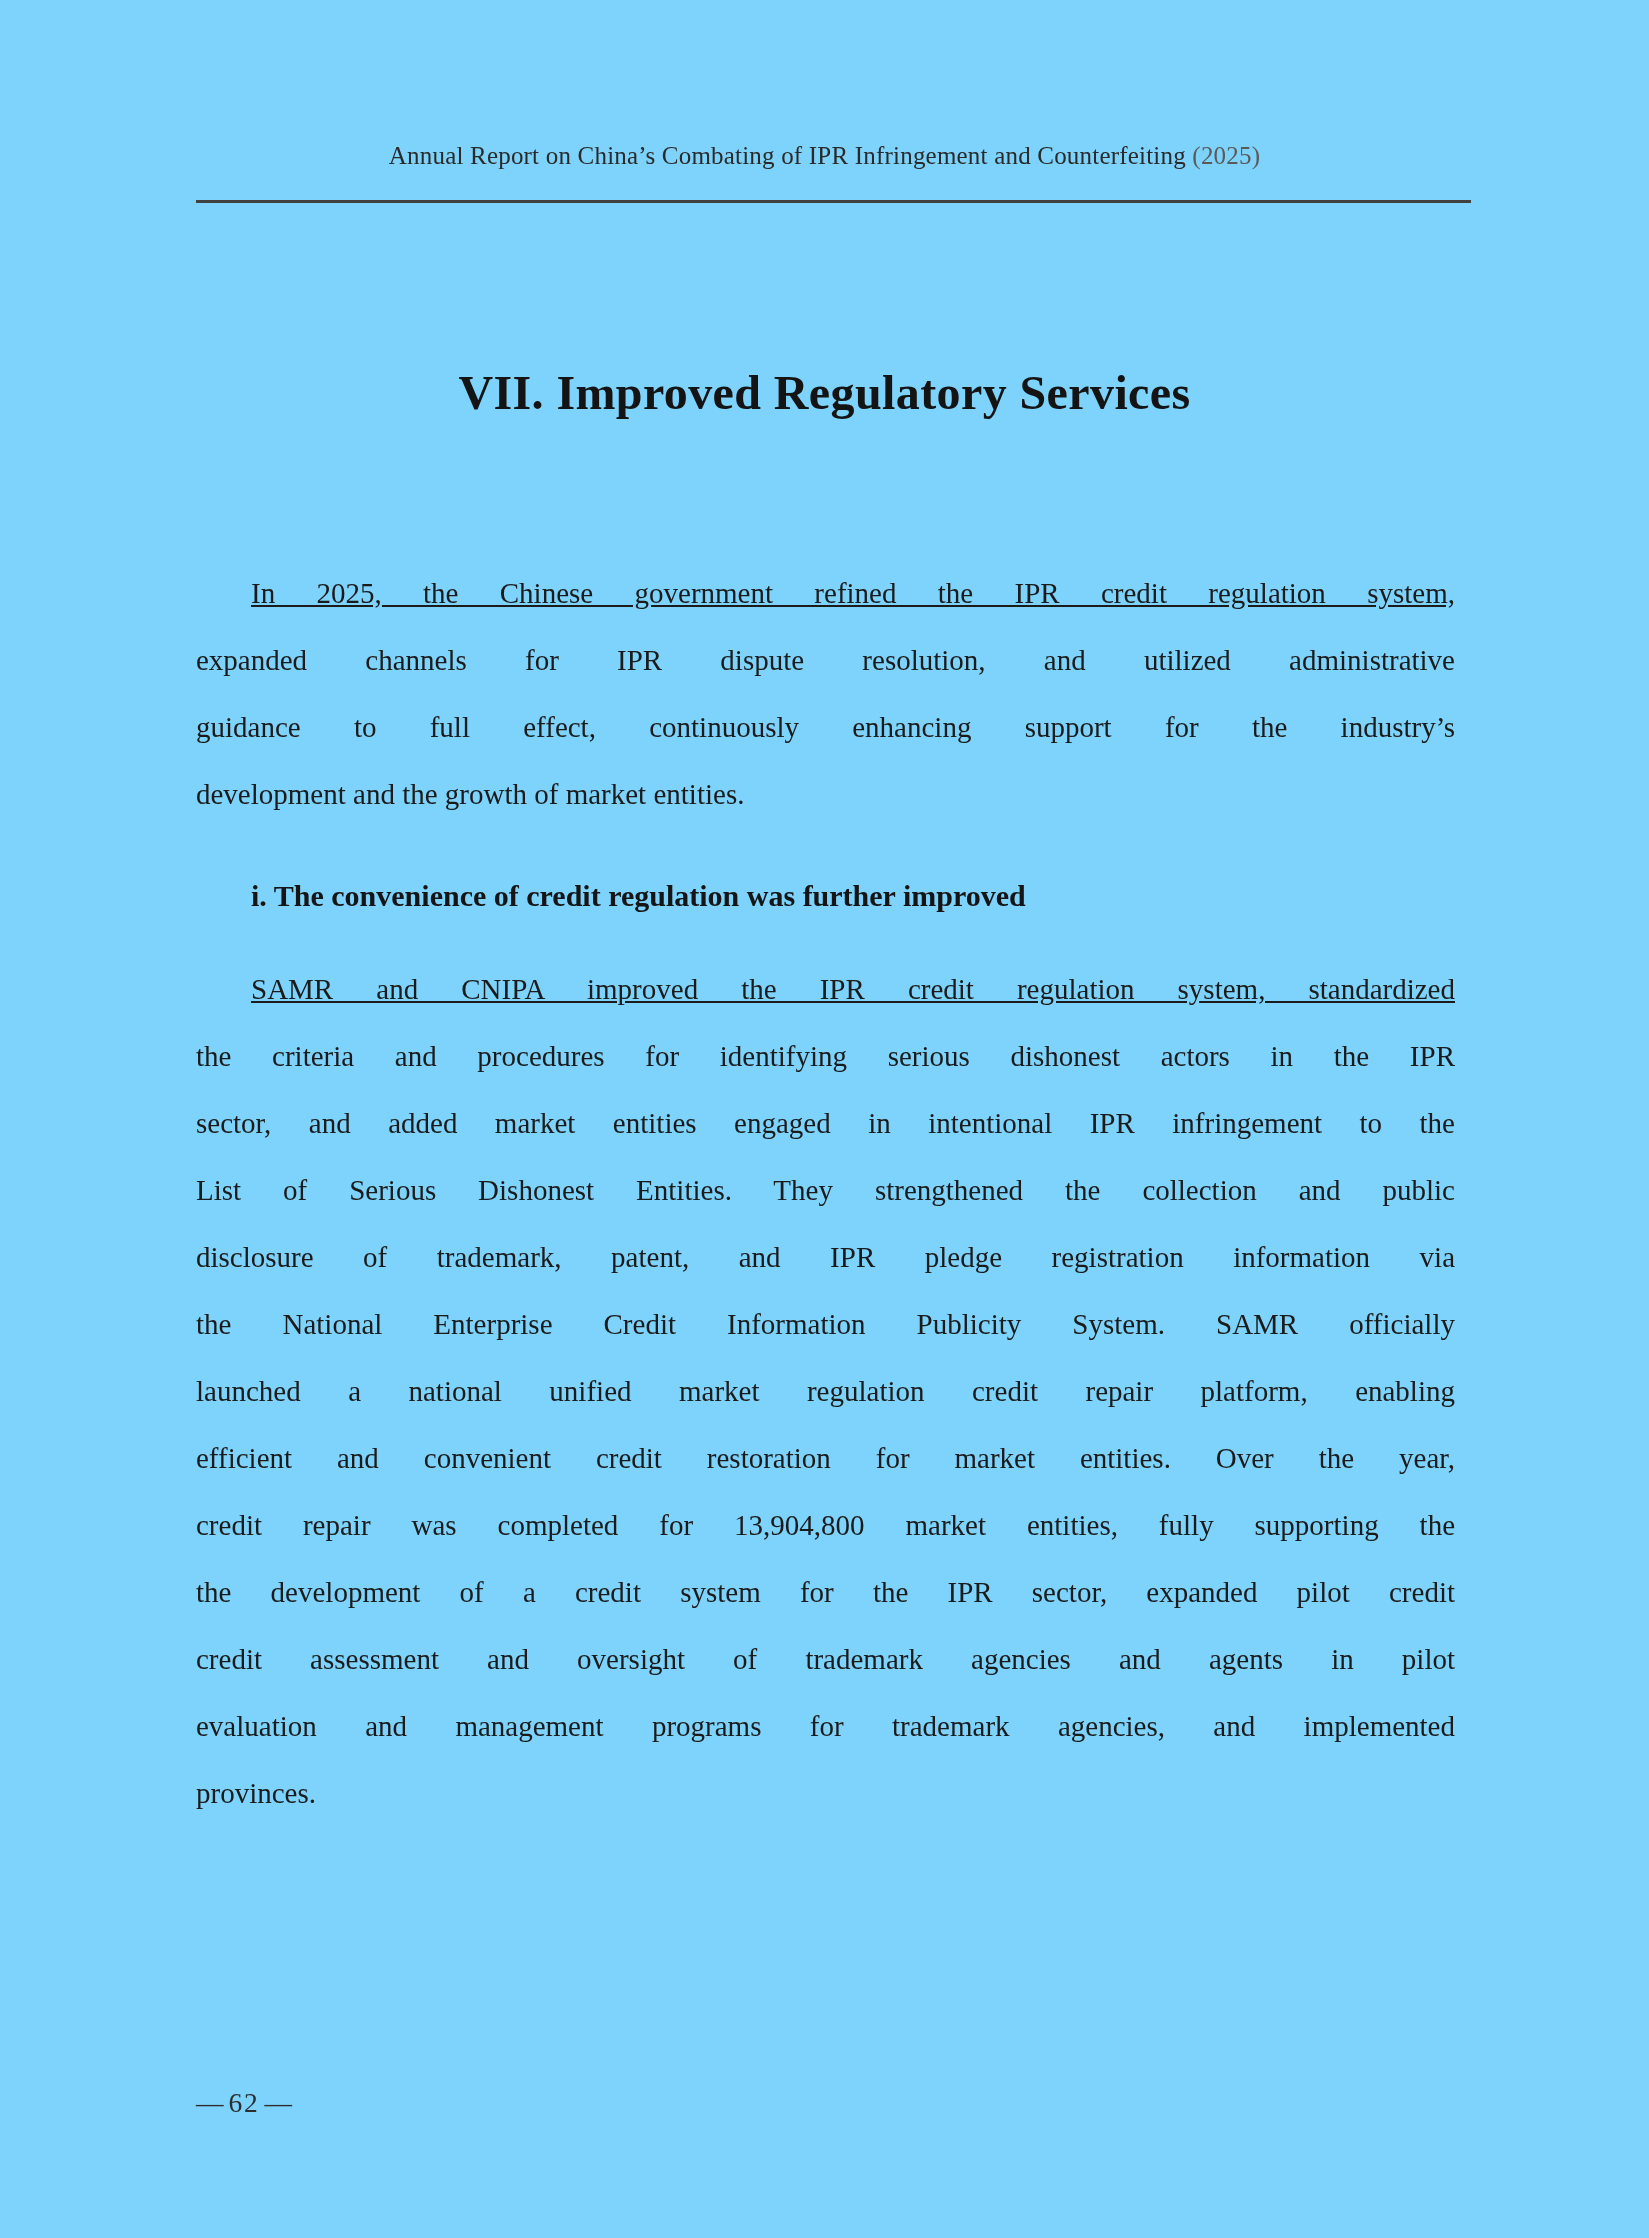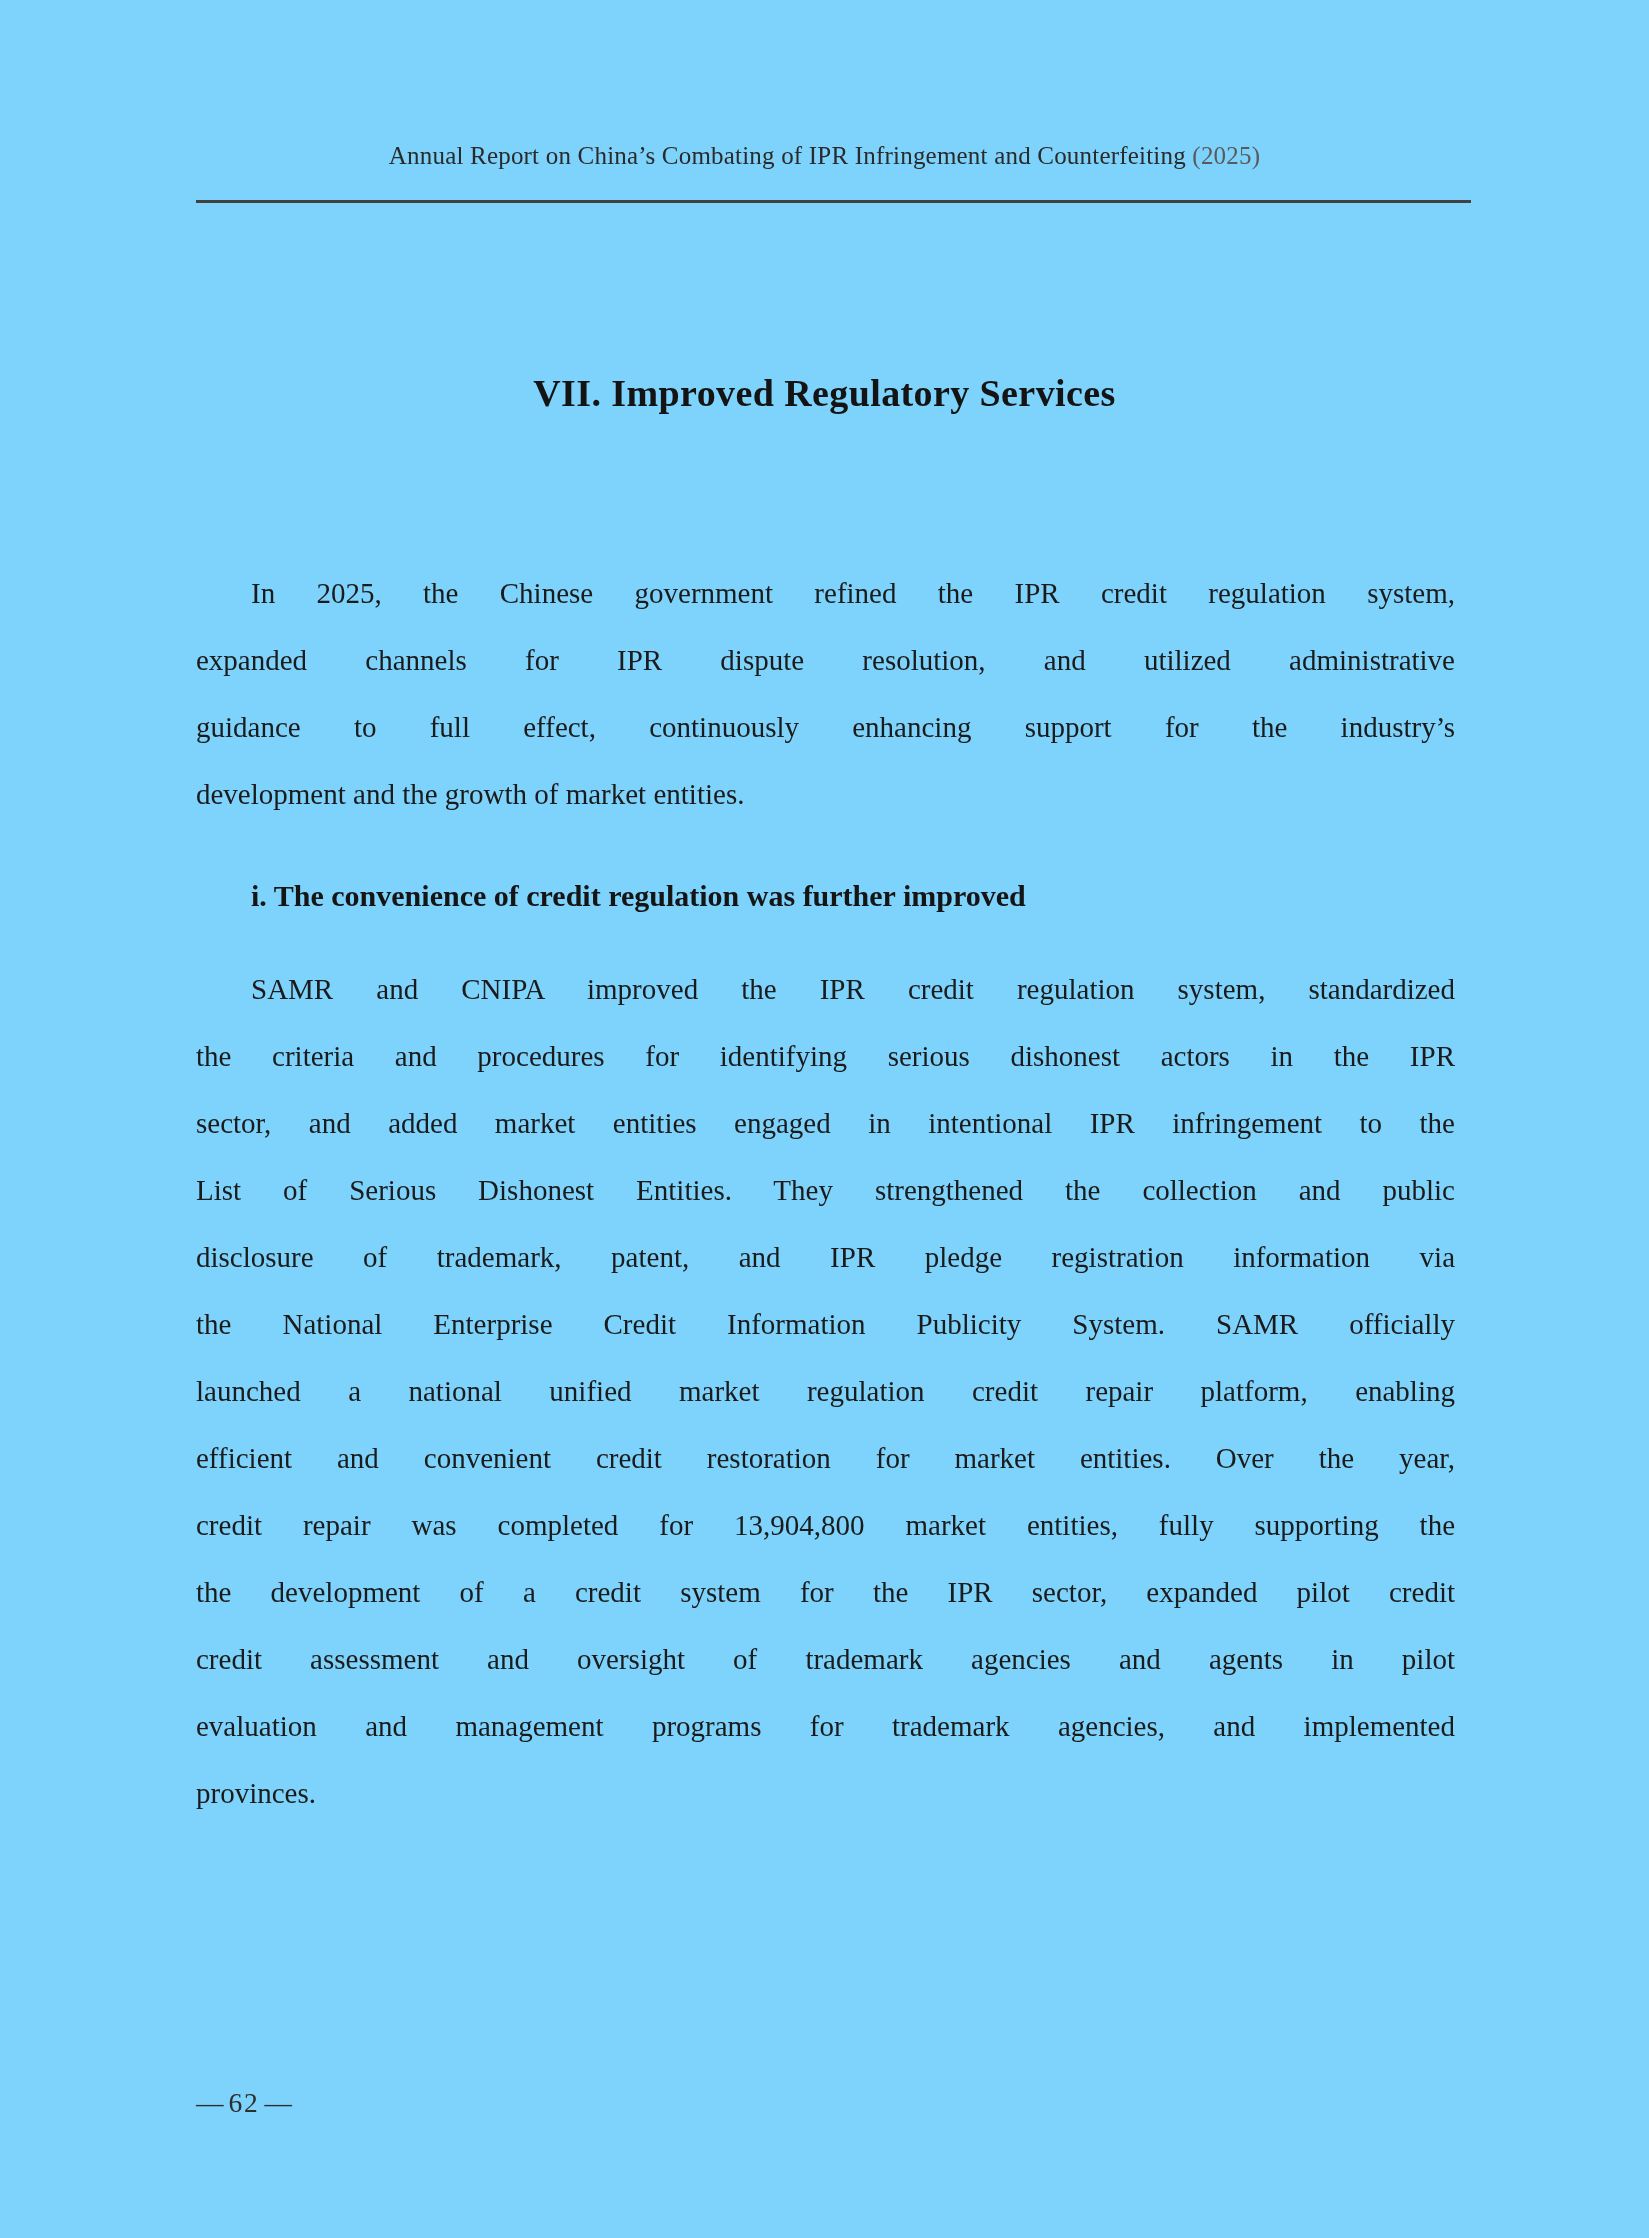--- a/index.html
+++ b/index.html
@@ -38,21 +38,21 @@
     height: 2.6px;
     background: #414141;
   }
   .chapter-title {
     position: absolute;
     left: 0;
     right: 0;
     top: 357px;
     margin: 0;
     text-align: center;
-    font-size: 38px;
+    font-size: 48px;
     line-height: 72px;
     font-weight: bold;
     color: #141414;
     letter-spacing: 0.4px;
   }
   .para {
     position: absolute;
     left: 196px;
     width: 1259px;
     font-size: 29px;
@@ -65,20 +65,21 @@
     line-height: 67px;
     text-align: justify;
     text-align-last: justify;
     white-space: normal;
   }
   .tline.last {
     text-align-last: left;
   }
   .para .tline:first-child {
     text-indent: 55px;
+    text-decoration: underline;
   }
   .section-heading {
     position: absolute;
     left: 196px;
     width: 1259px;
     top: 862px;
     margin: 0;
     padding-left: 55px;
     box-sizing: border-box;
     font-size: 30px;

